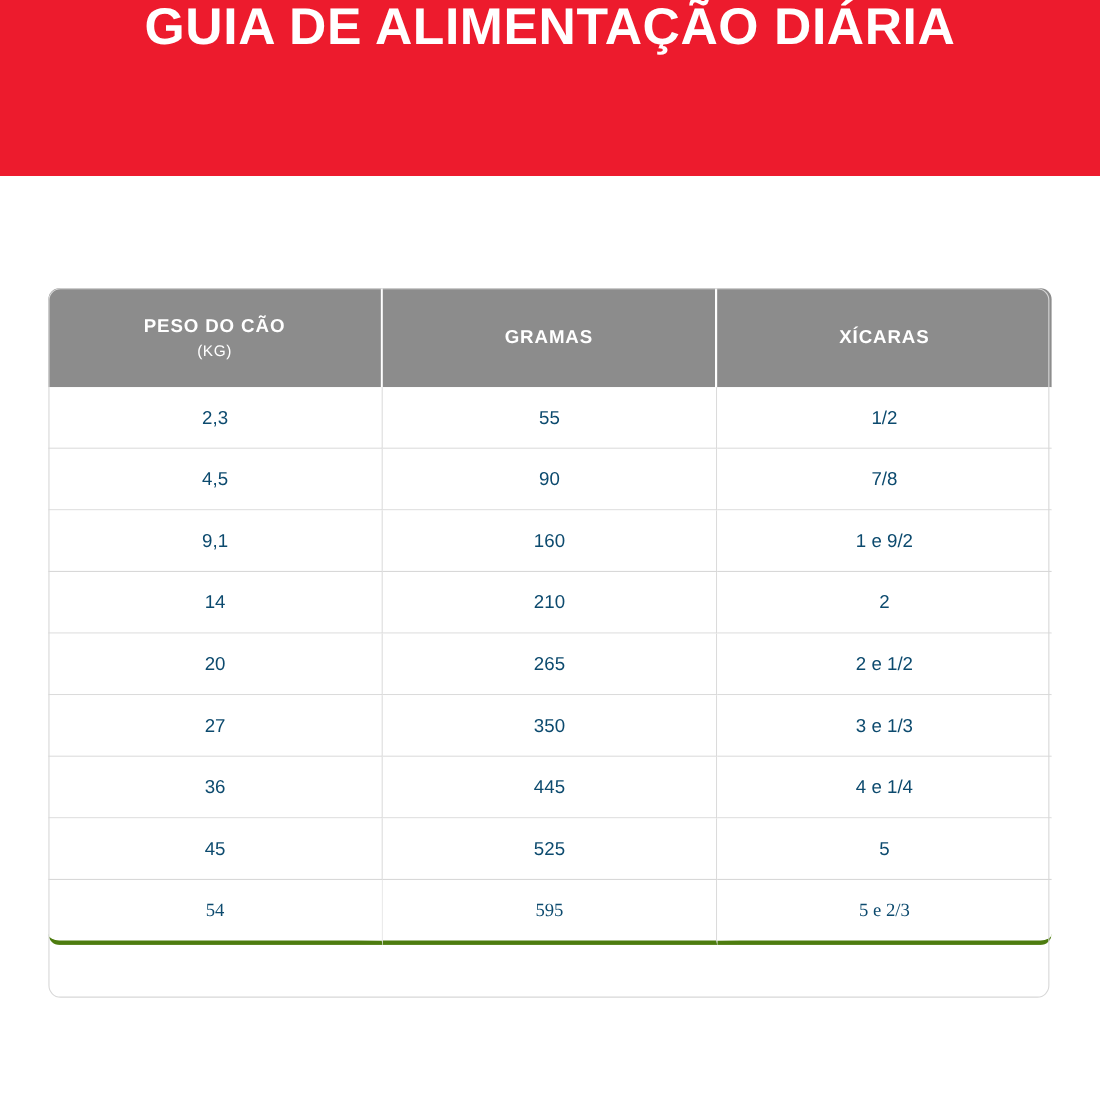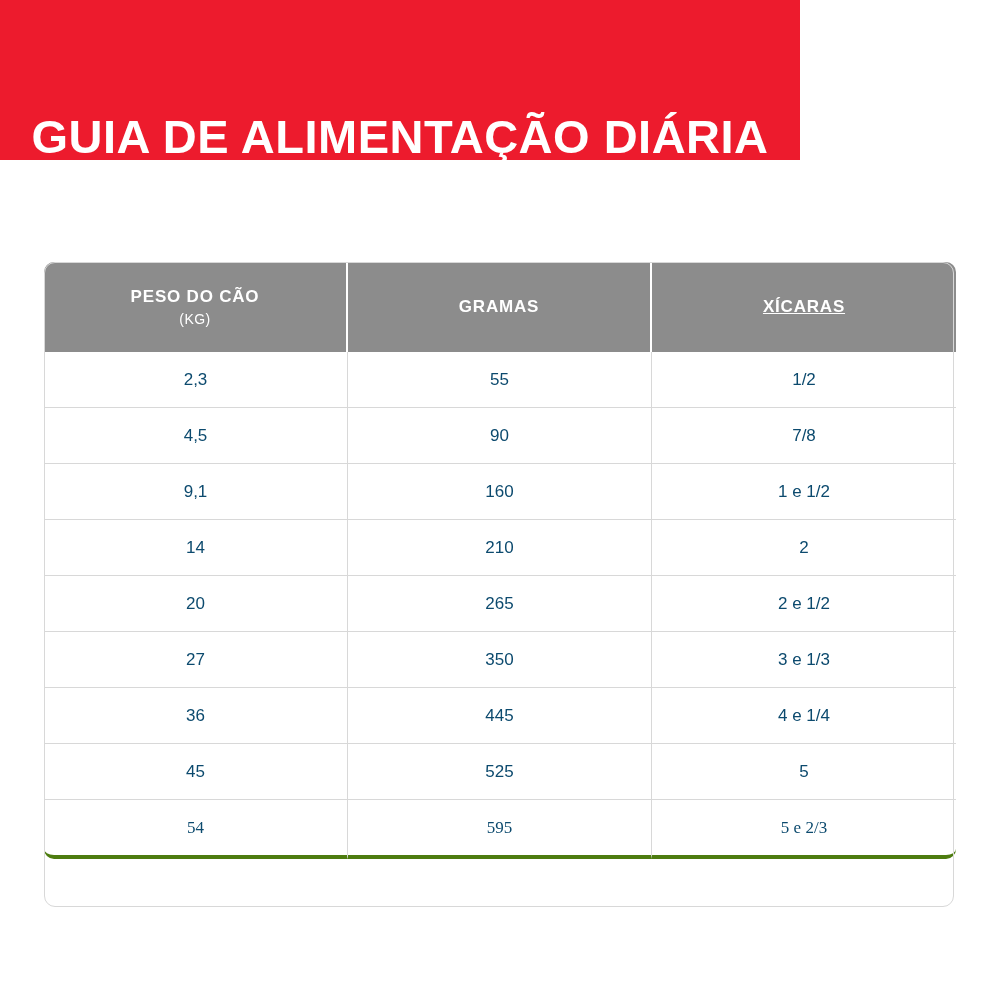--- a/index.html
+++ b/index.html
@@ -16,25 +16,25 @@
   .page {
     position: relative;
     width: 1000px;
     height: 1000px;
     background: #ffffff;
   }
   .banner {
     position: absolute;
     left: 0;
     top: 0;
-    width: 800px;
+    width: 1000px;
     height: 160px;
     background: #ed1b2d;
     display: flex;
-    align-items: flex-end;
+    align-items: flex-start;
     justify-content: center;
   }
   .banner-title {
     color: #ffffff;
     font-size: 47px;
     font-weight: bold;
     letter-spacing: 0.5px;
     text-align: center;
     line-height: 1;
     font-family: "Liberation Sans", sans-serif;
@@ -65,21 +65,20 @@
   }
   table.guide thead th:last-child {
     border-right: none;
   }
   table.guide thead th:first-child {
     border-top-left-radius: 10px;
     margin-top: 15px;
   }
   table.guide thead th:last-child {
     border-top-right-radius: 10px;
-    text-decoration: underline;
   }
   .th-sub {
     display: block;
     font-size: 14px;
     font-weight: normal;
     letter-spacing: 0.5px;
     margin-top: 4px;
   }
   table.guide tbody td {
     height: 55px;
@@ -150,21 +149,21 @@
           <td>1/2</td>
         </tr>
         <tr>
           <td>4,5</td>
           <td>90</td>
           <td>7/8</td>
         </tr>
         <tr>
           <td>9,1</td>
           <td>160</td>
-          <td>1 e 1/2</td>
+          <td>1 e 9/2</td>
         </tr>
         <tr>
           <td>14</td>
           <td>210</td>
           <td>2</td>
         </tr>
         <tr>
           <td>20</td>
           <td>265</td>
           <td>2 e 1/2</td>

